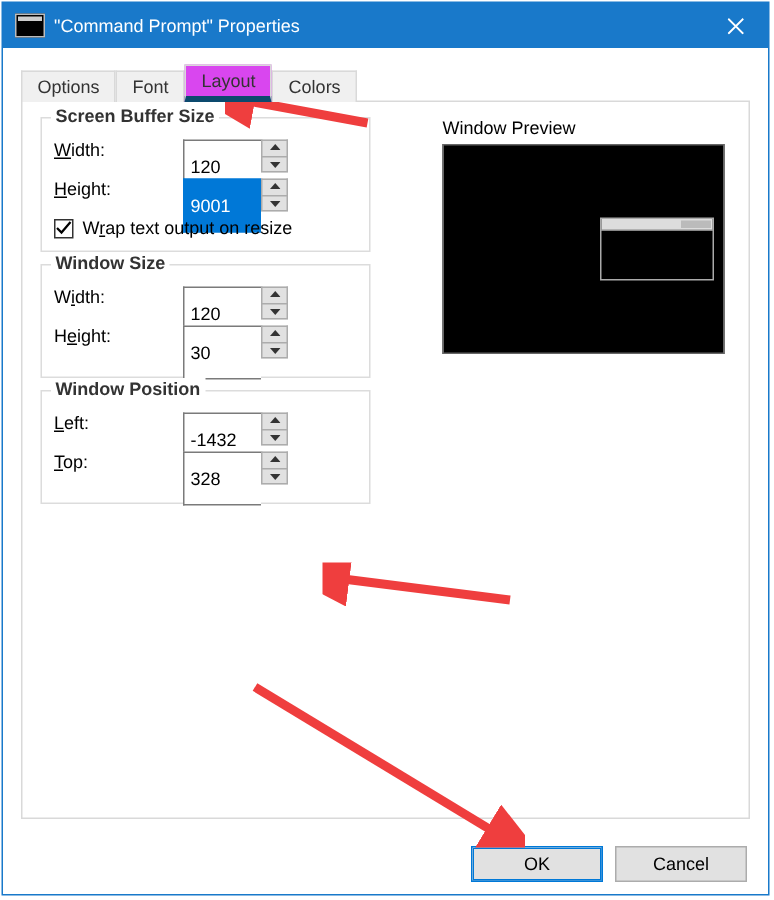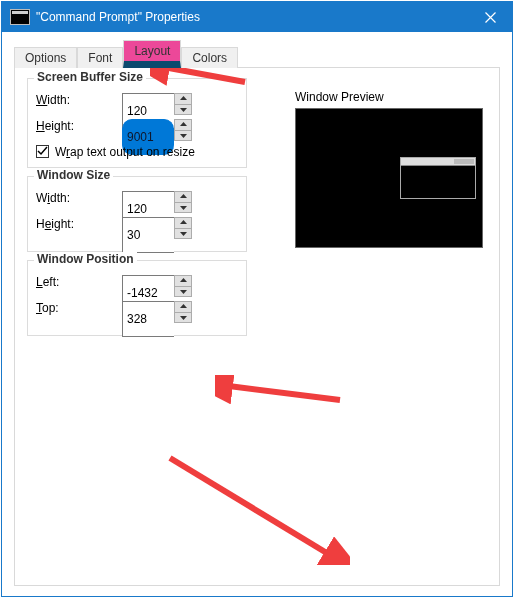--- a/index.html
+++ b/index.html
@@ -13,43 +13,43 @@
   .titlebar .appicon::before { content:""; position:absolute; top:1px; left:1px; right:1px; height:3px; background:#ccc; }
   .titlebar .title { flex:1; font-size:12px; }
   .titlebar .close { width:44px; height:30px; display:flex; align-items:center; justify-content:center; color:#fff; }
   .titlebar .close svg { width:11px; height:11px; }
 
   .client { flex:1; padding:12px 12px 10px 12px; display:flex; flex-direction:column; position:relative; }
 
   .tabs { display:flex; align-items:flex-end; height:23px; position:relative; z-index:2; }
   .tab { border:1px solid #d9d9d9; border-bottom:none; background:#fff; padding:3px 10px 3px 10px; margin-right:0px; color:#333; position:relative; top:1px; }
   .tab.inactive { background:#f0f0f0; }
-  .tab.active { background:#ec4899; border-bottom:7px solid #0c4a6e; z-index:3; }
+  .tab.active { background:#d946ef; border-bottom:4px solid #0c4a6e; z-index:3; }
   .tabpane { flex:1; border:1px solid #d9d9d9; padding:10px 12px; position:relative; }
 
   .group { border:1px solid #dcdcdc; padding:10px 8px 8px 8px; margin-bottom:8px; position:relative; width:220px; }
   .group .legend { position:absolute; top:-9px; left:6px; background:#fff; padding:0 3px; color:#333;font-weight:bold; }
   .row { display:flex; align-items:flex-start; margin:4px 0; }
   .row .lbl { width:86px; color:#000; }
   .underline { text-decoration:underline; }
 
   .spin { display:flex; width:70px; height:22px; }
   .spin input { flex:1; width:48px; height:36px; border:1px solid #7a7a7a; border-right:none; padding:0 4px; text-align:left; background:#fff; }
-  .spin input.sel { background:#0078d7; color:#0f172a; border-color:#0078d7;border-radius:10px; }
+  .spin input.sel { background:#0078d7; color:#ffffff; border-color:#0078d7; }
   .spinbtns { width:18px; display:flex; flex-direction:column; }
   .spinbtn { flex:1; border:1px solid #acacac; background:#e1e1e1; display:flex; align-items:center; justify-content:center; }
   .spinbtn:first-child { border-bottom:none; }
   .spinbtn svg { width:7px; height:5px; }
 
-  .chk { display:flex; align-items:flex-start; margin-top:4px; }
+  .chk { display:flex; align-items:flex-end; margin-top:4px; }
   .chk .box { width:13px; height:13px; border:1px solid #333; background:#fff; display:flex; align-items:center; justify-content:center; margin-right:6px; }
   .chk .box svg { width:11px; height:11px; display:none; }
   .chk.checked .box svg { display:block; }
 
-  .preview-area { position:absolute; top:22px; right:14px; width:190px; }
+  .preview-area { position:absolute; top:10px; right:14px; width:190px; }
   .preview-label { color:#000; margin-bottom:4px; }
   .preview { width:188px; height:140px; background:#000; border:1px solid #666; position:relative; }
   .miniwin { position:absolute; right:6px; top:48px; width:76px; height:42px; border:1px solid #aaa; background:#000; }
   .miniwin .tb { height:8px; background:#ddd; border-bottom:1px solid #888; position:relative; }
   .miniwin .tb::after { content:""; position:absolute; right:1px; top:1px; width:20px; height:5px; background:#bbb; }
 
   .btnbar { height:40px; display:flex; align-items:center; justify-content:flex-end; padding:0 14px; gap:8px; }
   .btn { width:88px; height:24px; border:1px solid #acacac; background:#e1e1e1; display:flex; align-items:center; justify-content:center; color:#000; }
   .btn.default { border:1px solid #0078d7; box-shadow:0 0 0 1px #0078d7 inset; }
 
@@ -215,20 +215,24 @@
         <div class="preview">
           <div class="miniwin">
             <div class="tb"></div>
           </div>
         </div>
       </div>
 
     </div>
   </div>
 
+  <div class="btnbar">
+    <div class="btn default">OK</div>
+    <div class="btn">Cancel</div>
+  </div>
 </div>
 
 <div class="arrow" style="left:150px; top:60px;">
   <svg width="100" height="30">
       <defs>
         <marker id="ah1" markerWidth="10" markerHeight="10" refX="2" refY="3" orient="auto">
           <path d="M0,0 L0,6 L8,3 Z" fill="#ef3e3e"></path>
         </marker>
       </defs>
   <line x1="95" y1="22" x2="8" y2="6" stroke="#ef3e3e" stroke-width="6" marker-end="url(#ah1)"></line>

